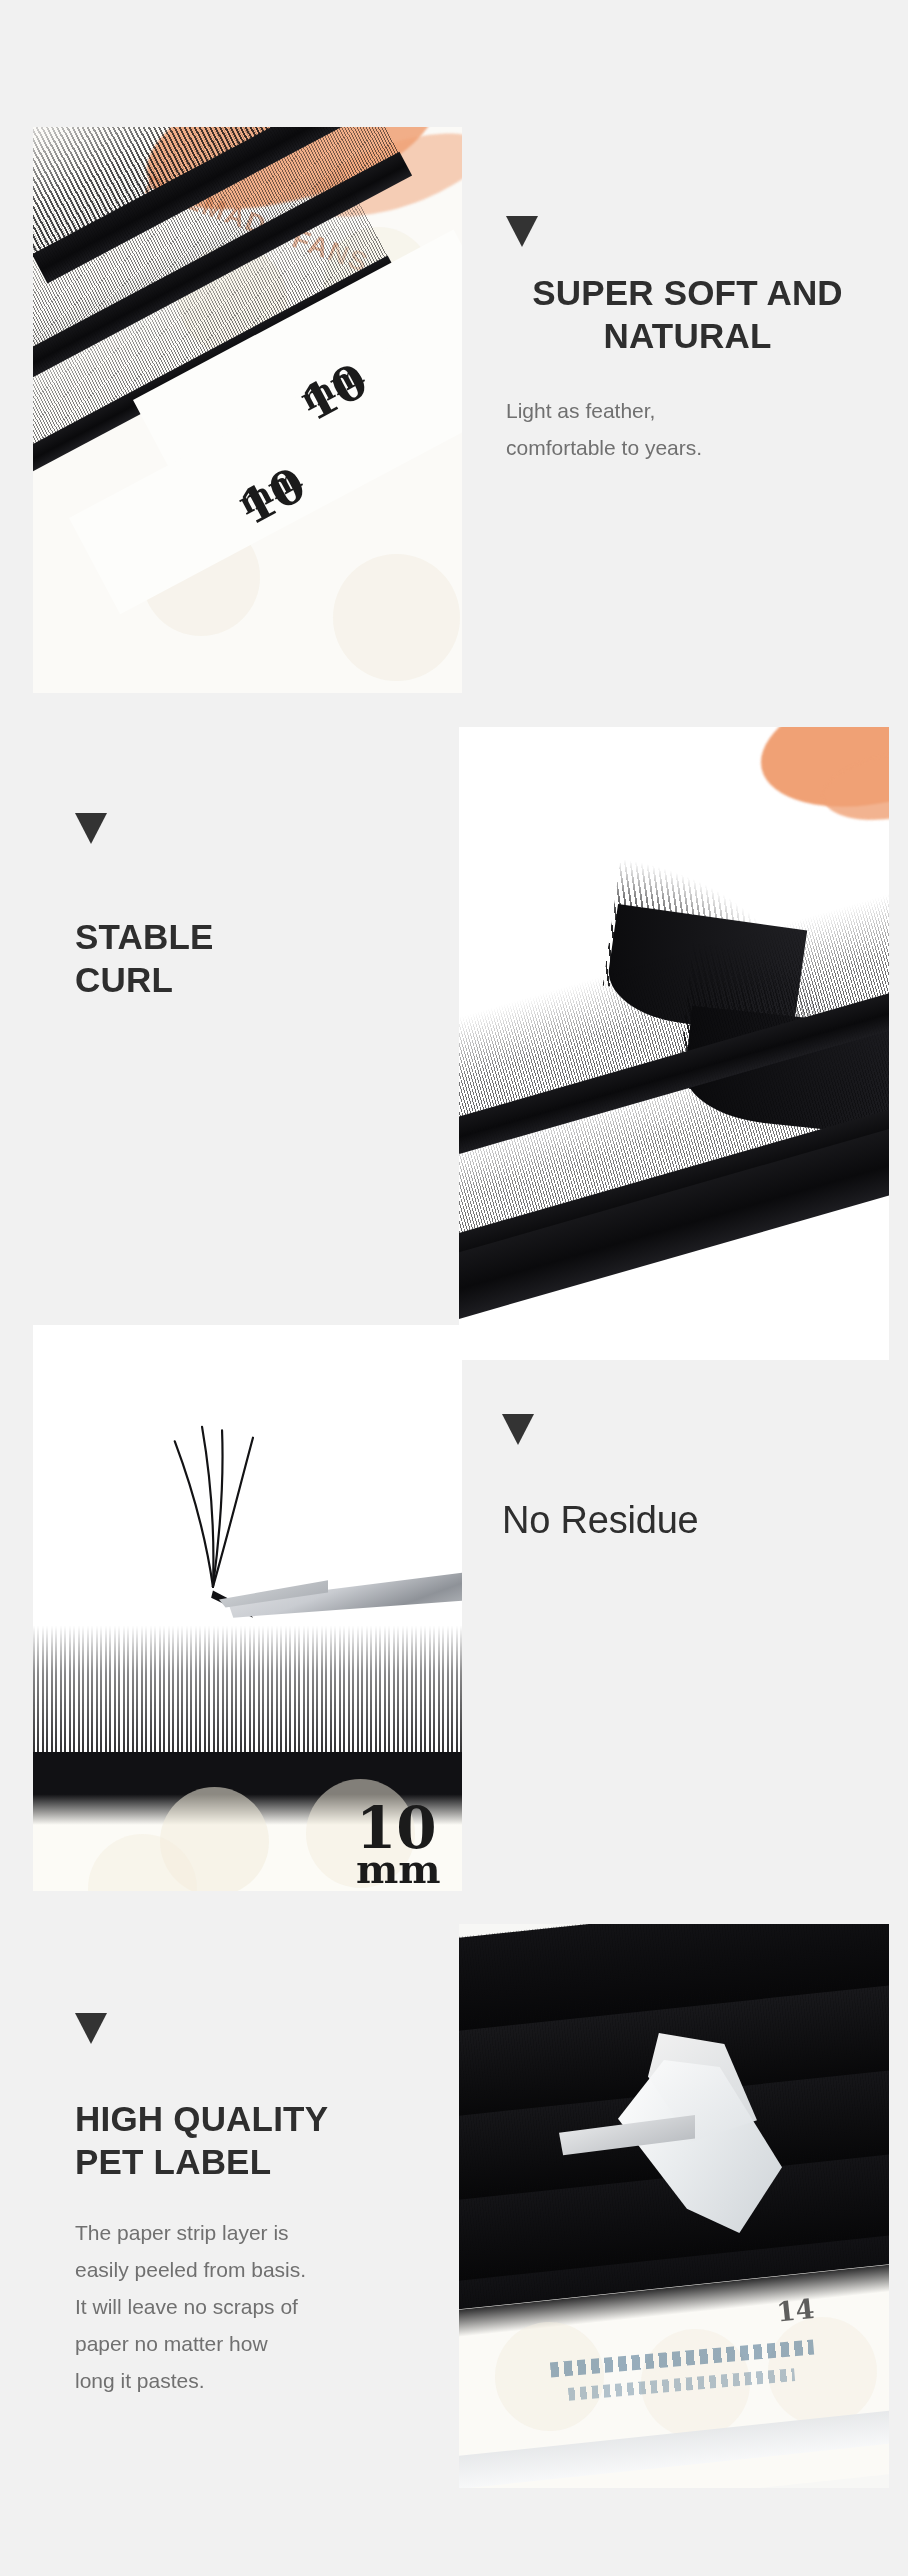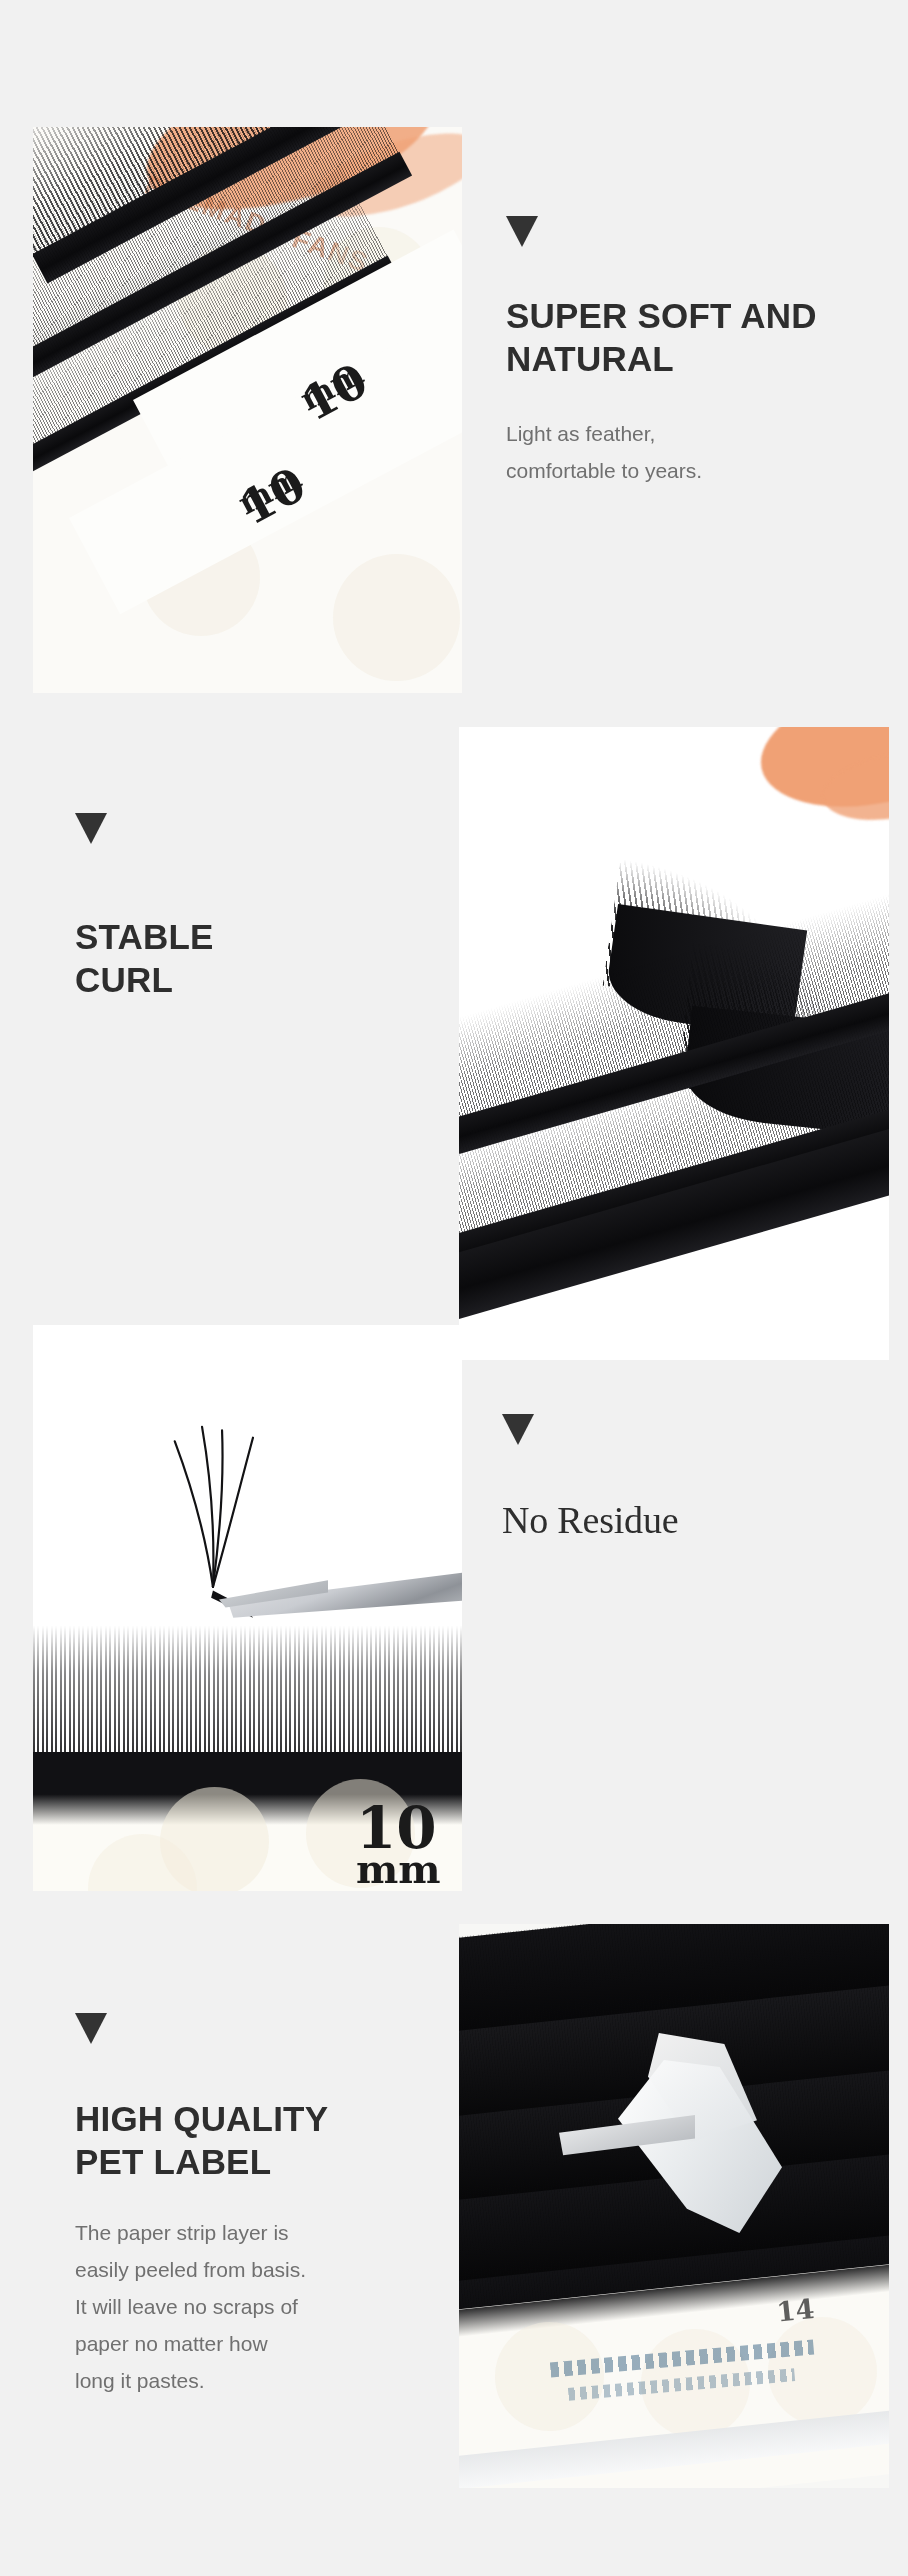--- a/index.html
+++ b/index.html
@@ -148,21 +148,21 @@
       <div class="mm-label" style="position:static;font-size:31px;">mm</div>
     </div>
     <div style="position:absolute;left:202px;top:368px;transform:rotate(-28deg);transform-origin:left top;">
       <div class="mm-label" style="font-size:47px;">10</div>
       <div class="mm-label" style="position:static;font-size:31px;">mm</div>
     </div>
   </div>
 
   <div class="text-block" style="left:506px; top:216px; width:363px;">
     <div class="tri"></div>
-    <h2 class="heading caps" style="margin-top:47px;">SUPER SOFT AND
+    <h2 class="heading caps" style="margin-top:24px;text-align:center;">SUPER SOFT AND
 NATURAL</h2>
     <p class="body-copy" style="margin-top:35px;">Light as feather,
 comfortable to years.</p>
   </div>
 
   <div class="photo" style="left:459px; top:727px; width:430px; height:633px;">
     <div class="ph-bg" style="background:#ffffff;"></div>
     <div class="peach" style="left:300px;top:-42px;width:236px;height:118px;transform:rotate(-12deg);"></div>
     <div class="peach" style="left:363px;top:27px;width:145px;height:64px;transform:rotate(-10deg);opacity:.8;"></div>
 
@@ -246,21 +246,21 @@
     <div style="position:absolute;left:55px;top:509px;width:109px;height:109px;border-radius:50%;background:#f3eddd;opacity:.45;"></div>
 
     <div style="position:absolute;left:323px;top:480px;text-align:left;">
       <div class="mm-label" style="position:static;font-size:58px;">10</div>
       <div class="mm-label" style="position:static;font-size:40px;">mm</div>
     </div>
   </div>
 
   <div class="text-block" style="left:502px; top:1414px; width:382px;">
     <div class="tri"></div>
-    <h2 class="heading mixed" style="margin-top:53px;font-family:Liberation Serif, serif;">No Residue</h2>
+    <h2 class="heading mixed" style="margin-top:53px;">No Residue</h2>
   </div>
 
   <div class="photo" style="left:459px; top:1924px; width:430px; height:564px;">
     <div class="ph-bg" style="background:#f7f7f5;"></div>
 
     <div style="position:absolute;left:-27px;top:-9px;width:491px;height:109px;background:linear-gradient(180deg,#131316,#050506);transform:rotate(-6deg);"></div>
     <div style="position:absolute;left:-27px;top:84px;width:491px;height:91px;background:linear-gradient(180deg,#18181b,#070708);transform:rotate(-6deg);"></div>
     <div style="position:absolute;left:-27px;top:169px;width:491px;height:89px;background:linear-gradient(180deg,#161619,#060607);transform:rotate(-6deg);"></div>
     <div style="position:absolute;left:-27px;top:253px;width:491px;height:87px;background:linear-gradient(180deg,#141417,#060607);transform:rotate(-6deg);"></div>
     <div style="position:absolute;left:-27px;top:334px;width:491px;height:84px;background:linear-gradient(180deg,#121215,#050506);transform:rotate(-6deg);"></div>

